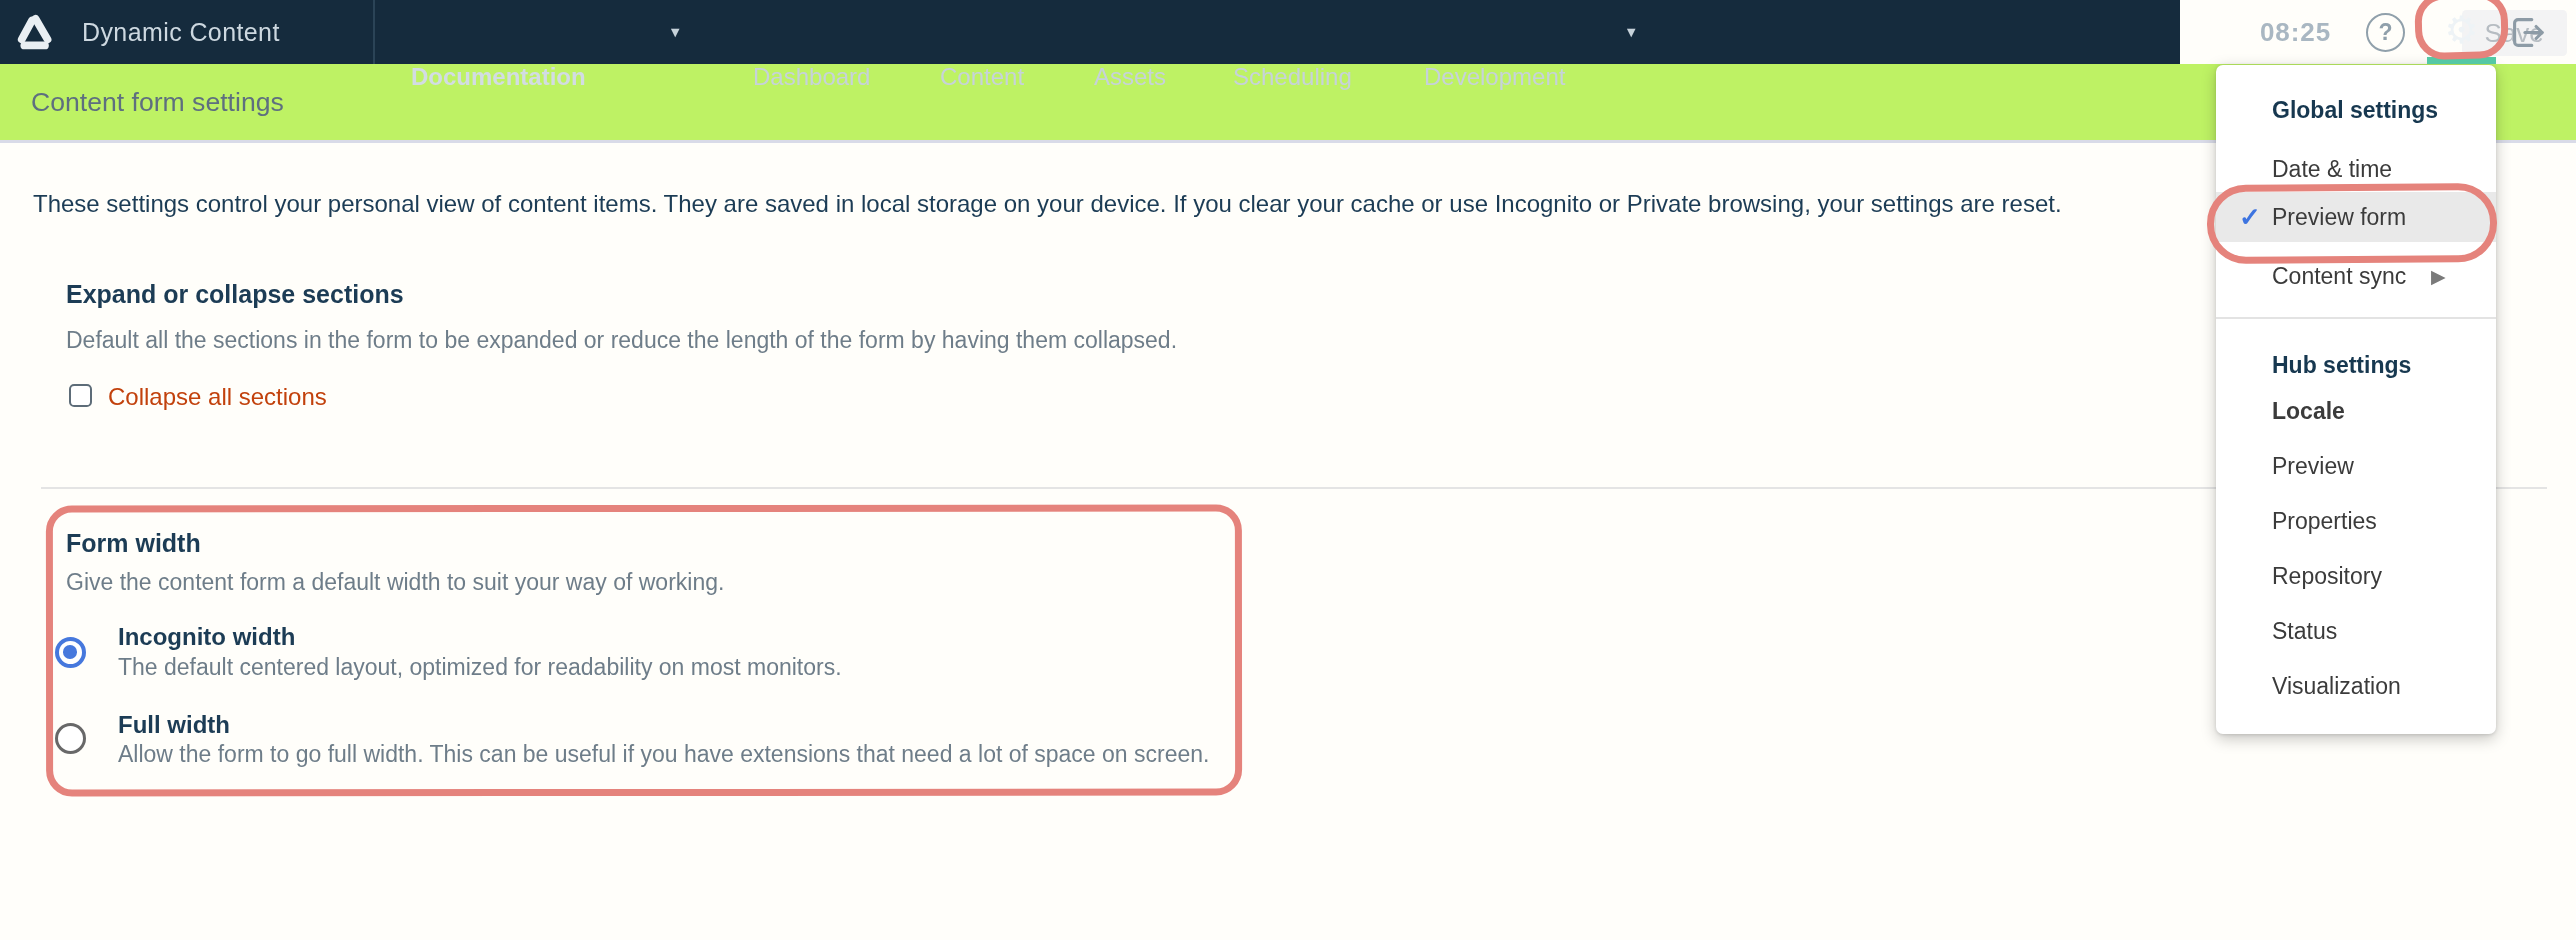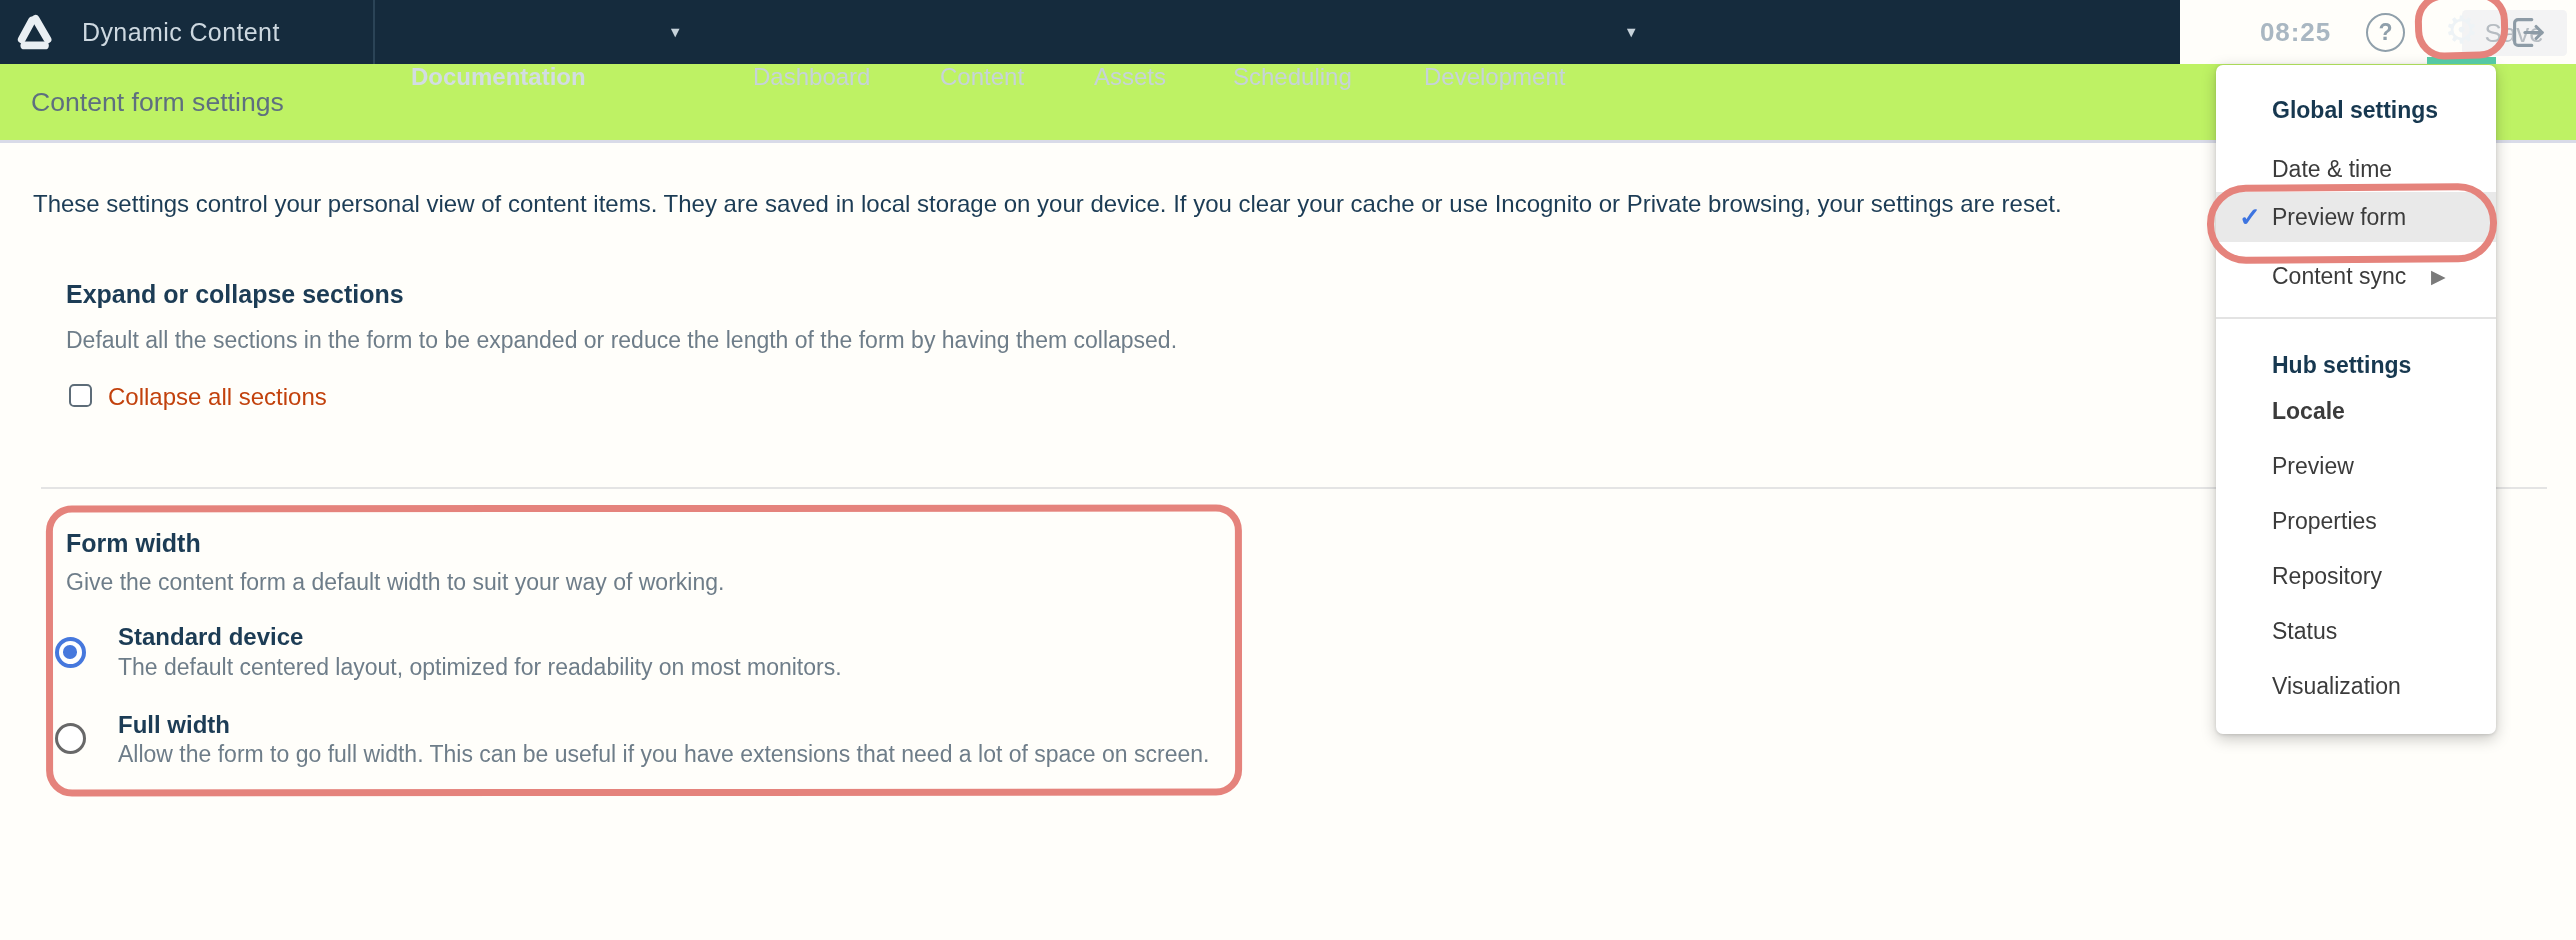--- a/index.html
+++ b/index.html
@@ -124,21 +124,21 @@
     <div class="checkbox"></div>
     <div class="checkbox-label">Collapse all sections</div>
   </div>
 
   <div class="section-divider"></div>
 
   <div class="sec-heading h-form">Form width</div>
   <div class="sec-desc d-form">Give the content form a default width to suit your way of working.</div>
 
   <div class="radio selected" style="top:637px;"></div>
-  <div class="opt-label" style="top:623px;">Standard device</div>
+  <div class="opt-label" style="top:623px;">Incognito width</div>
   <div class="opt-desc" style="top:654px;">The default centered layout, optimized for readability on most monitors.</div>
 
   <div class="radio unselected" style="top:723px;"></div>
   <div class="opt-label" style="top:711px;">Full width</div>
   <div class="opt-desc" style="top:741px;">Allow the form to go full width. This can be useful if you have extensions that need a lot of space on screen.</div>
 
   <div class="menu">
     <div class="menu-header mh-global">Global settings</div>
 
     <div class="menu-item mi-datetime">

